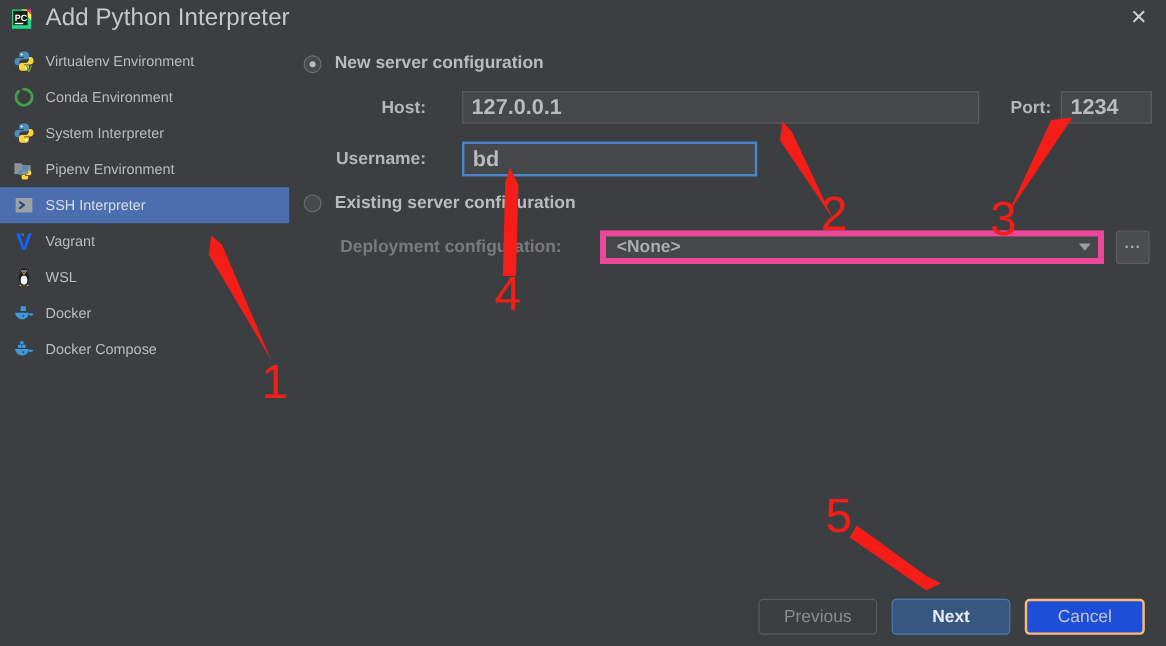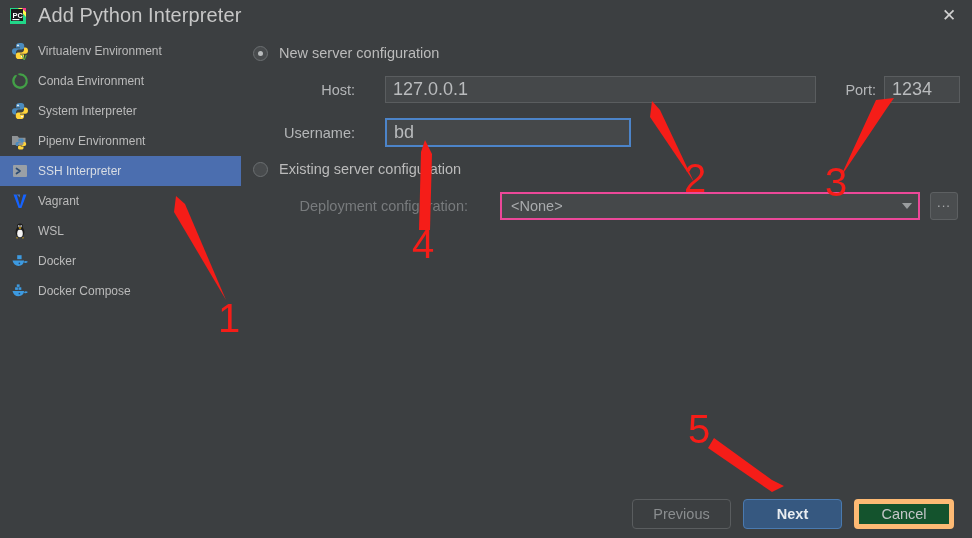--- a/index.html
+++ b/index.html
@@ -77,21 +77,21 @@
     font-size: 12px;
     color: #bbbbbb;
     white-space: nowrap;
   }
   .side-item.selected .side-label { color: #d8dde4; }
 
   
   #main {
     position: absolute;
     left: 250px; top: 36px;
-    width: 716px; height: 460px;
+    width: 716px; height: 460px; font-weight: bold;
   }
 
   .radio-row {
     display: flex;
     align-items: center;
     height: 22px;
   }
   .radio {
     width: 15px; height: 15px;
     border-radius: 50%;
@@ -141,21 +141,21 @@
     align-items: center;
     outline: none;
   }
   .textfield.focused {
     border: 2px solid #4c84c9;
     background: #45484a;
   }
 
   .combo {
     background: #45484a;
-    border: 2px solid #ec4899;
+    border: 5px solid #ec4899;
     box-sizing: border-box;
     height: 28px;
     display: flex;
     align-items: center;
     justify-content: space-between;
     color: #a9abad;
     font-size: 14.5px;
     padding: 0 6px 0 9px;
   }
   .combo .arrow {
@@ -196,22 +196,22 @@
     justify-content: center;
     font-size: 14.5px;
     font-family: "Liberation Sans", sans-serif;
   }
   .btn.ghost {
     background: #3c3f41;
     border: 1px solid #5a5d5f;
     color: #8a8d8f;
   }
   .btn.normal {
-    background: #14532d;
-    border: 5px solid #fdba74;
+    background: #1d4ed8;
+    border: 2px solid #fdba74;
     color: #c4c6c8;
   }
   .btn.primary {
     background: #365880;
     border: 1px solid #4a7ab0;
     color: #e8ecf0;
     font-weight: bold;
   }
 
   

